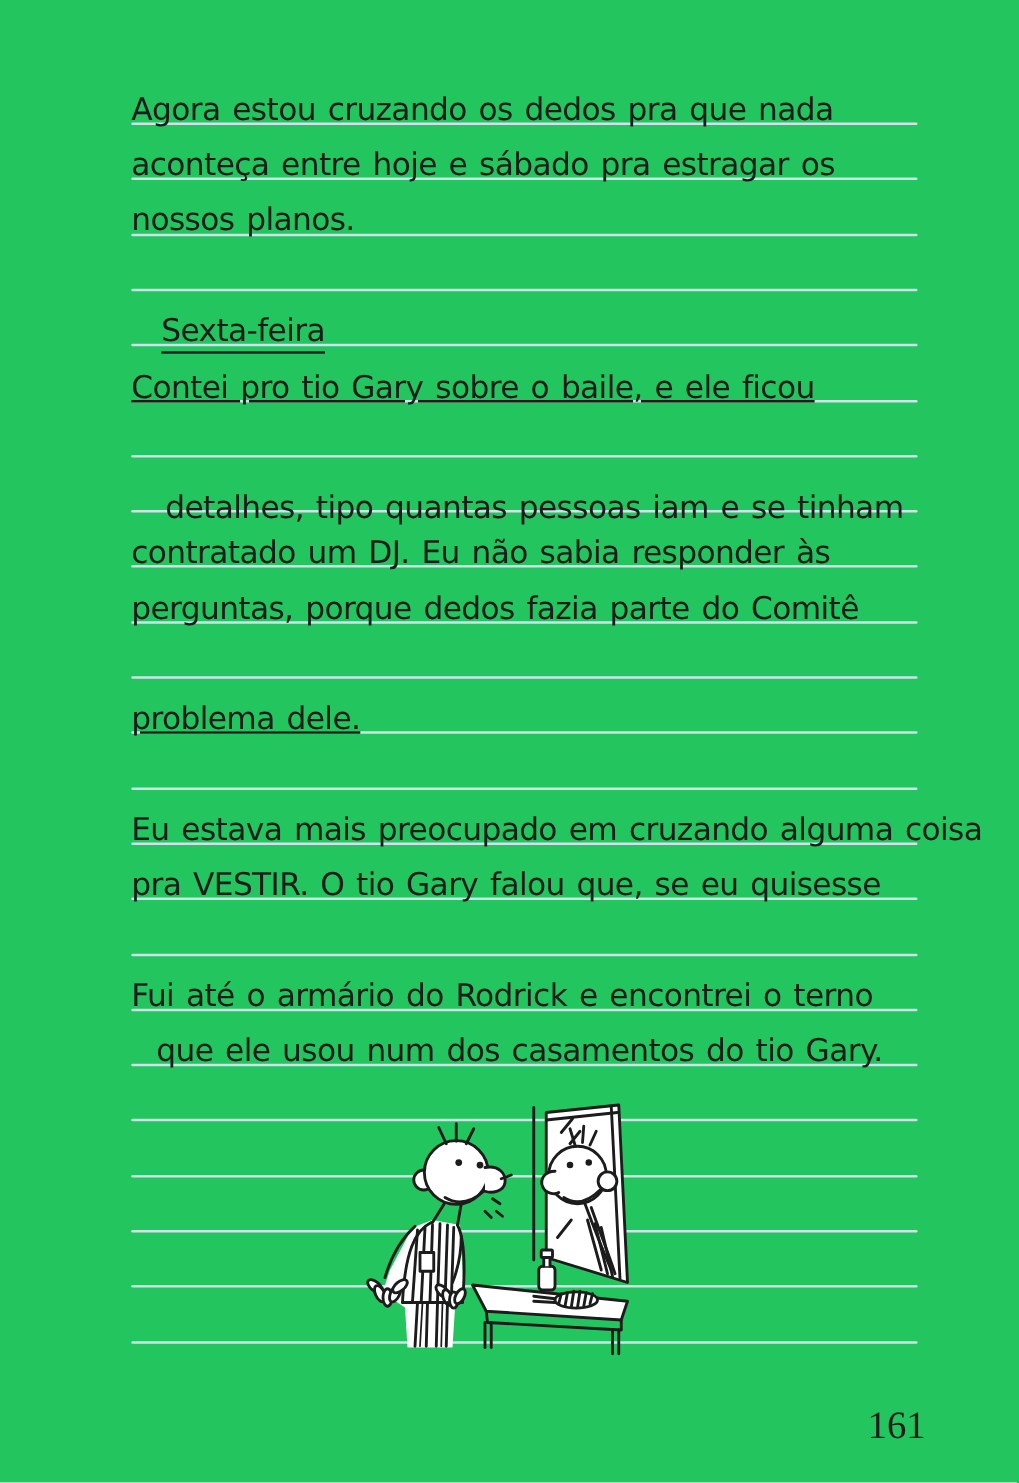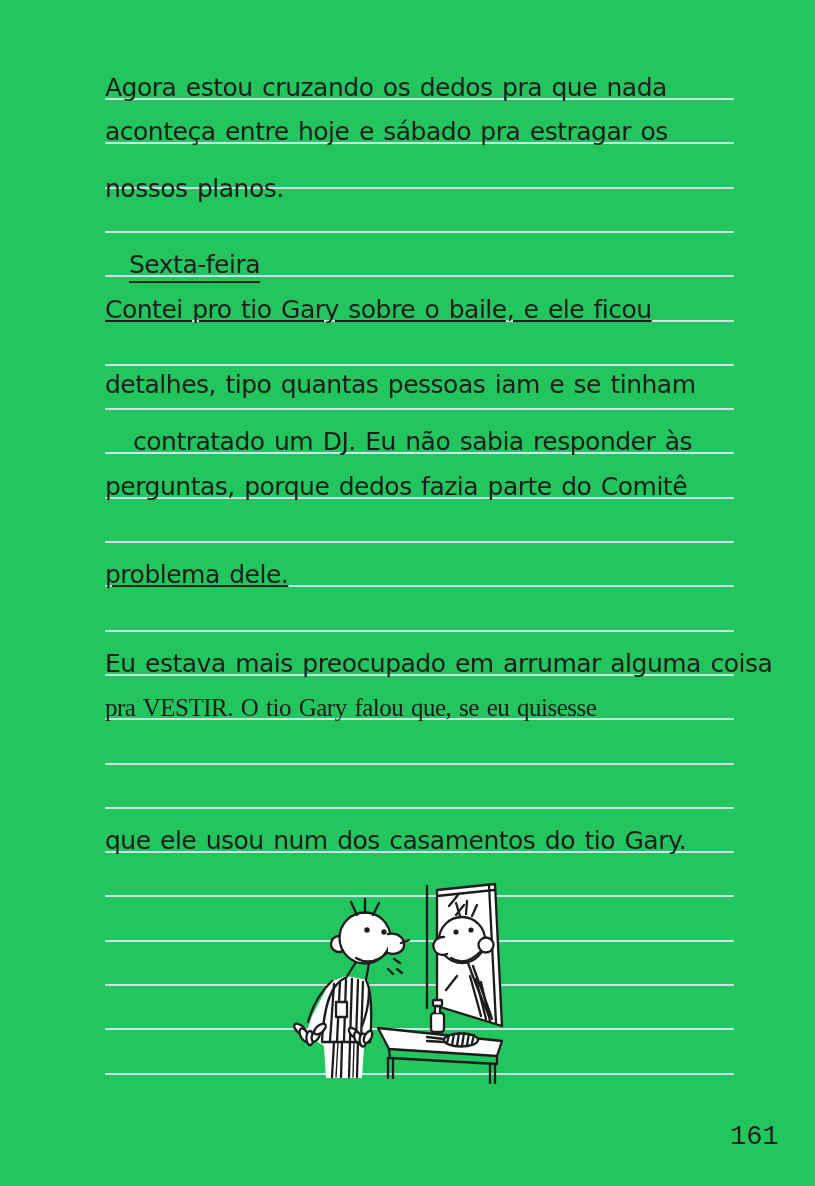--- a/index.html
+++ b/index.html
@@ -28,23 +28,23 @@
     white-space:nowrap;
   }
   .hline.underlined span{
     display:inline-block;
     height:33px;
     border-bottom:2.5px solid #222222;
     margin-left:24px;
   }
   .pagenum{
     position:absolute;
-    left:730px;top:1122px;
-    font-family:Liberation Mono, monospace;
-    font-size:27px;
+    left:694px;top:1122px;
+    font-family:Liberation Serif, serif;
+    font-size:31px;
     color:#1c1c1c;
   }
   svg.illus{position:absolute;left:290px;top:868px;}
   svg.illus *{vector-effect:non-scaling-stroke;}
 </style>
 </head>
 <body>
 
 <div class="page">
 
@@ -69,30 +69,31 @@
       <div class="rule" style="top: 851.1px;"></div>
       <div class="rule" style="top: 895.4px;"></div>
       <div class="rule" style="top: 939.7px;"></div>
       <div class="rule" style="top: 984px;"></div>
       <div class="rule" style="top: 1028.3px;"></div>
       <div class="rule" style="top: 1072.6px;"></div>
     </div>
   <div class="text-layer">
       <div class="hline" style="top: 71px;"><span>Agora estou cruzando os dedos pra que nada</span></div>
       <div class="hline" style="top: 115.3px;"><span>aconteça entre hoje e sábado pra estragar os</span></div>
-      <div class="hline" style="top: 172px;"><span>nossos planos.</span></div>
+      <div class="hline" style="top: 159px;"><span>nossos planos.</span></div>
       <div class="hline underlined" style="top: 248.2px;"><span>Sexta-feira</span></div>
       <div class="hline" style="top: 292.5px; text-decoration: underline;"><span>Contei pro tio Gary sobre o baile, e ele ficou</span></div>
-      <div class="hline" style="top: 368px;"><span>detalhes, tipo quantas pessoas iam e se tinham</span></div>
-      <div class="hline" style="top: 425.4px; margin-left: 28px;"><span>contratado um DJ. Eu não sabia responder às</span></div>
+      <div class="hline" style="top: 389px; text-align: center;"><span>detalhes, tipo quantas pessoas iam e se tinham</span></div>
+      <div class="hline" style="top: 425.4px;"><span>contratado um DJ. Eu não sabia responder às</span></div>
       <div class="hline" style="top: 469.7px;"><span>perguntas, porque dedos fazia parte do Comitê</span></div>
       <div class="hline" style="top: 558.3px; text-decoration: underline;"><span>problema dele.</span></div>
-      <div class="hline" style="top: 646.9px;"><span>Eu estava mais preocupado em arrumar alguma coisa</span></div>
-      <div class="hline" style="top: 691.2px; font-family: Liberation Serif, serif;"><span>pra VESTIR. O tio Gary falou que, se eu quisesse</span></div>
-      <div class="hline" style="top: 824.1px;"><span>que ele usou num dos casamentos do tio Gary.</span></div>
+      <div class="hline" style="top: 646.9px;"><span>Eu estava mais preocupado em cruzando alguma coisa</span></div>
+      <div class="hline" style="top: 691.2px;"><span>pra VESTIR. O tio Gary falou que, se eu quisesse</span></div>
+      <div class="hline" style="top: 779.8px;"><span>Fui até o armário do Rodrick e encontrei o terno</span></div>
+      <div class="hline" style="top: 824.1px; margin-left: 20px;"><span>que ele usou num dos casamentos do tio Gary.</span></div>
     </div>
 
   <svg class="illus" width="290" height="222" viewBox="290 868 290 222" fill="none" stroke="#1c1c1c" stroke-width="2.3" stroke-linecap="round" stroke-linejoin="round">
 
     <g>
       <line x1="427" y1="886" x2="427" y2="1008"></line>
       <polygon points="437,890 495,884 502,1026 437,1006" fill="#ffffff"></polygon>
       <line x1="489" y1="885" x2="496" y2="1023"></line>
       <line x1="437" y1="896" x2="494" y2="890"></line>
 

